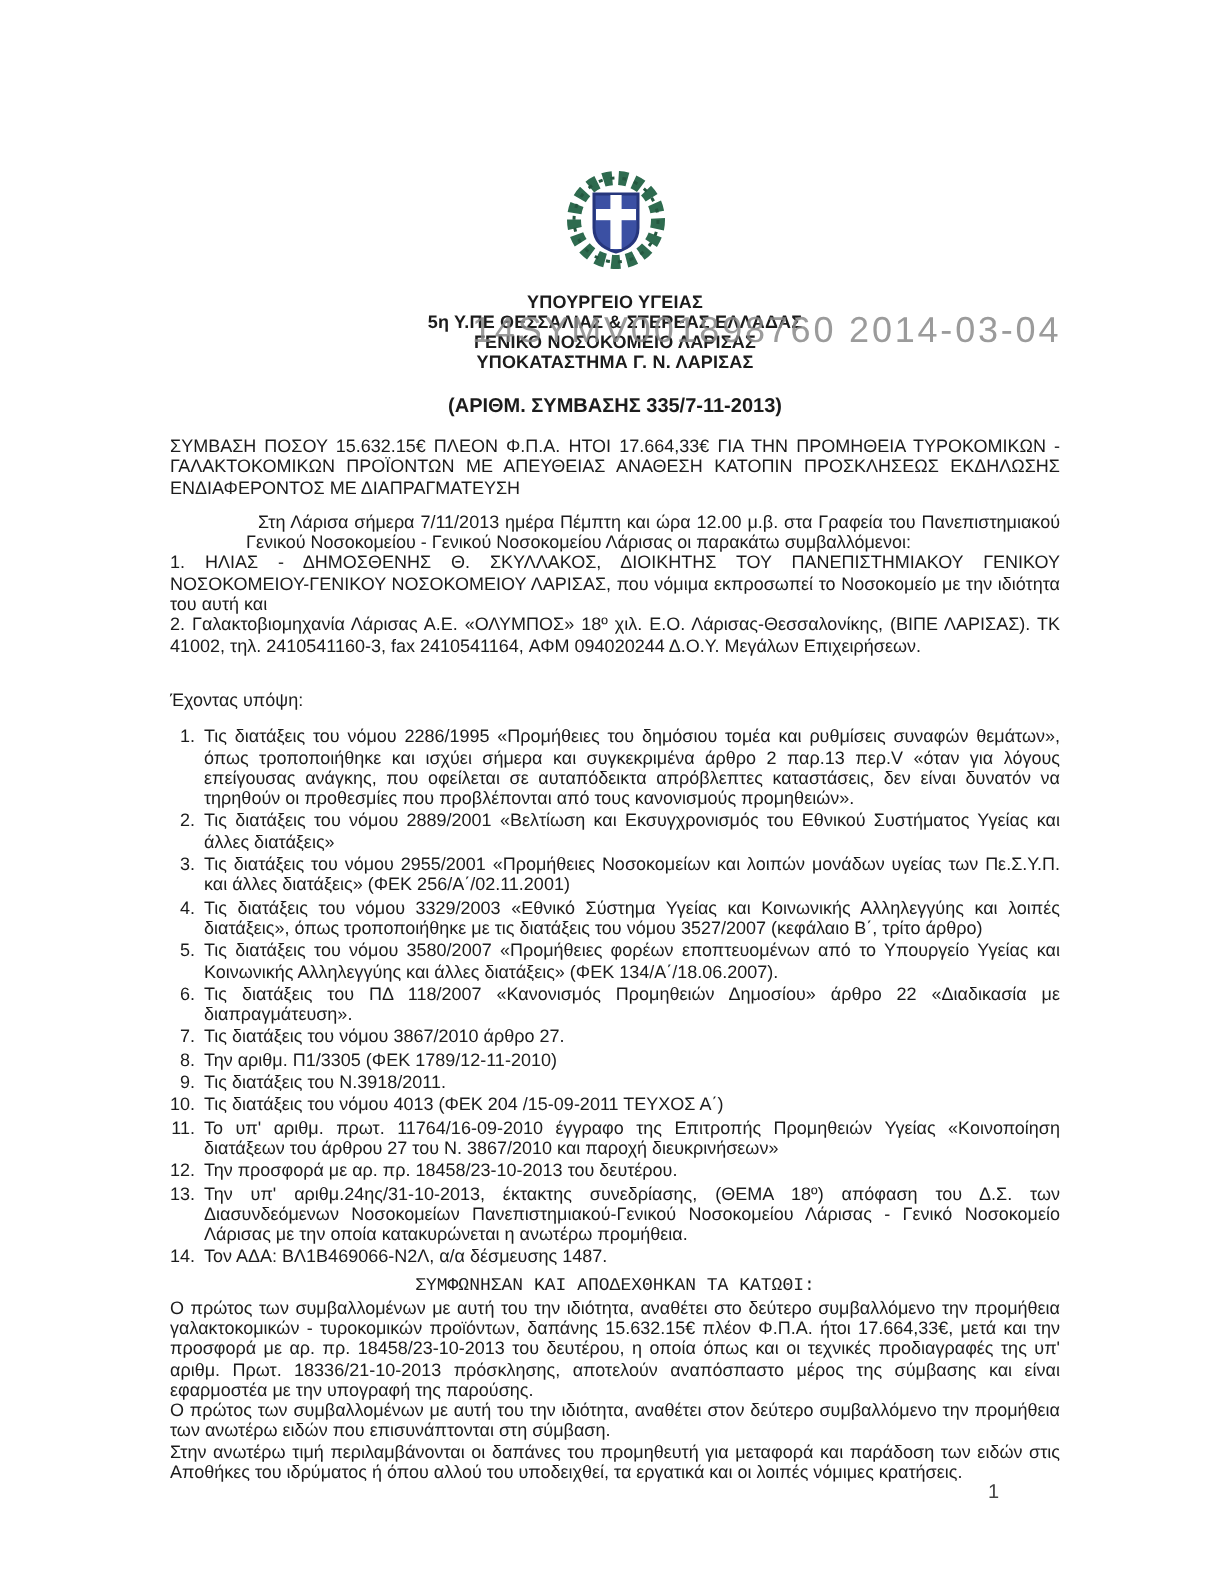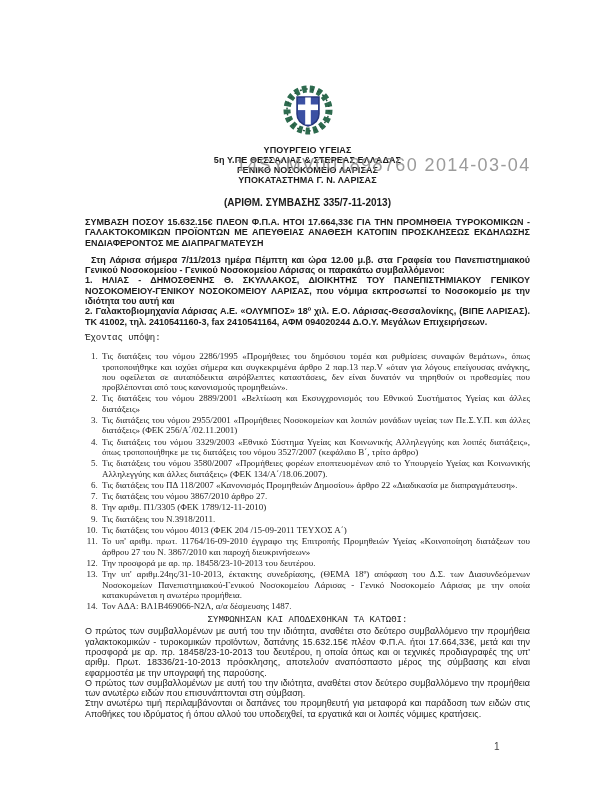--- a/index.html
+++ b/index.html
@@ -33,35 +33,34 @@
     font-weight:bold;
     font-size:10px;
     margin-top:12px;
   }
   p{
     margin:0;
     font-size:9px;
     line-height:10.3px;
   }
   .just{text-align:justify;}
-  .bold{font-weight:bold;}
+  .bold{font-weight:normal;}
   .subject{margin-top:9px;}
-  .intro{margin-top:7px;text-indent:6px;}
-  .having-label{margin-top:6px;font-family:Liberation Mono, monospace;}
+  .intro{margin-top:7px;text-indent:6px;margin-left:38px;}
+  .having-label{margin-top:17px;}
   ol.regards{
     margin:8px 0 0 0;
     padding-left:15px;
     font-size:9px;
     line-height:10.3px;
   }
   ol.regards li{
     text-align:justify;
     margin:0 0 1px 0;
     padding-left:2px;
-    font-family:Liberation Serif, serif;
   }
   .agree-heading{
     text-align:center;
     font-size:9px;
     margin-top:4px;
     line-height:11px;
     font-family:Liberation Mono, monospace;
   }
   .watermark{
     position:absolute;

